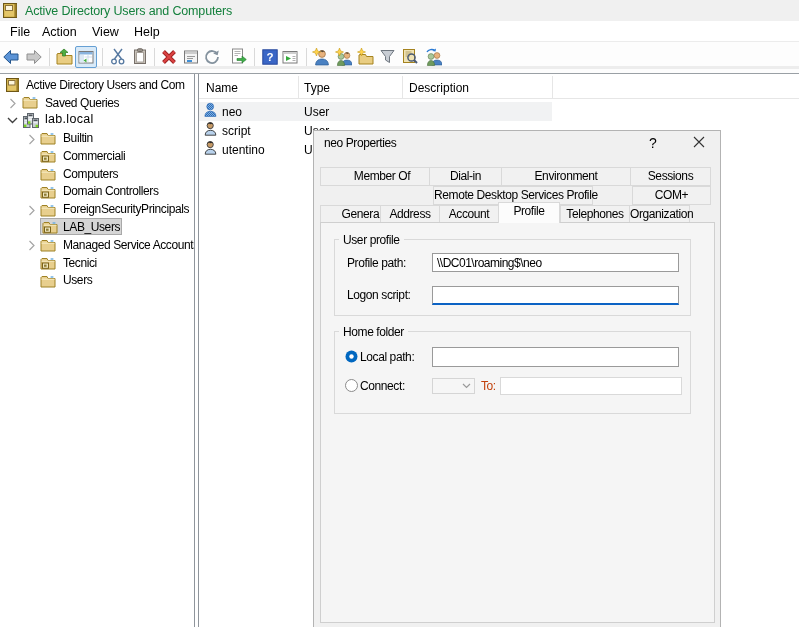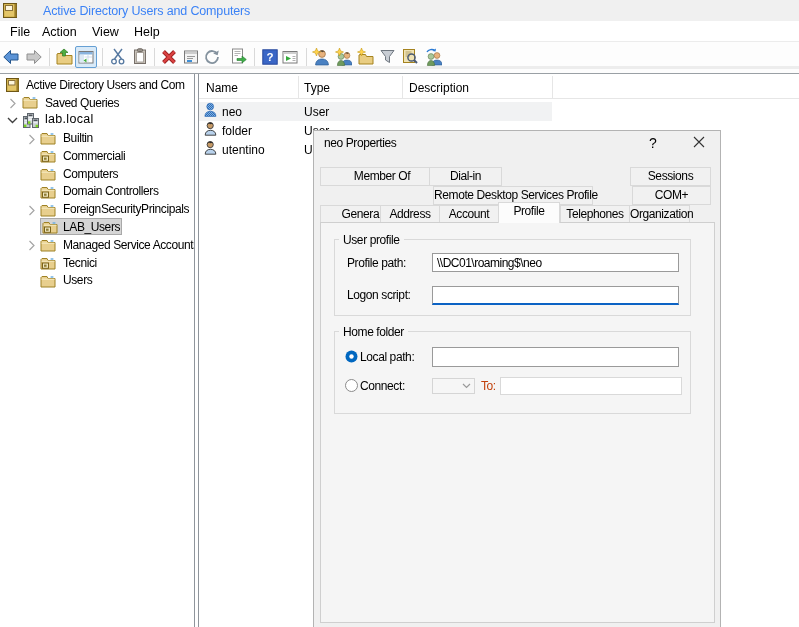--- a/index.html
+++ b/index.html
@@ -71,21 +71,21 @@
 </defs>
 </svg>
 
 <div class="a" style="left:0;top:0;width:799px;height:21px;background:#f0f0f0"></div>
 <svg class="a" style="left:3;top:3" width="14" height="15" viewBox="0 0 14 15">
  <rect x="0.5" y="0.5" width="13" height="14" fill="#c9a83f" stroke="#6e5716"></rect>
  <rect x="1.5" y="1.5" width="10" height="12" fill="#e3c568"></rect>
  <rect x="2.5" y="2.5" width="7" height="5" fill="#fdf6dd" stroke="#8a713a"></rect>
  <rect x="11.5" y="1" width="2" height="13" fill="#9a7d28"></rect>
 </svg>
-<div class="tx" style="left:43px;top:4px;color:#3b82f6;font-size:12.5px;letter-spacing:-0.15px">Active Directory Users and Computers</div>
+<div class="tx" style="left:25px;top:4px;color:#15803d;font-size:12.5px;letter-spacing:-0.15px">Active Directory Users and Computers</div>
 
 <div class="a" style="left:0;top:21px;width:799px;height:21px;background:#fff;border-bottom:1px solid #ececec"></div>
 <div class="tx" style="left:10px;top:25px;font-size:12.5px">File</div>
 <div class="tx" style="left:42px;top:25px;font-size:12.5px">Action</div>
 <div class="tx" style="left:92px;top:25px;font-size:12.5px">View</div>
 <div class="tx" style="left:134px;top:25px;font-size:12.5px">Help</div>
 
 <div class="a" style="left:0;top:42px;width:799px;height:31px;background:#fdfdfd"></div>
 <div class="a" style="left:0;top:66px;width:799px;height:3px;background:#ededed"></div>
 <div class="a" style="left:0;top:73px;width:799px;height:1px;background:#9aa0a5"></div>
@@ -272,37 +272,38 @@
  <div class="tx" style="left:210px;top:7px">Description</div>
  <div class="a" style="left:0;top:28px;width:353px;height:19px;background:#f1f2f3"></div>
  <svg class="a" style="left:5px;top:28px" width="15" height="15" viewBox="0 0 15 15">
       <use href="#usrsel"></use>
     </svg>
  <div class="tx" style="left:23px;top:31px">neo</div>
  <div class="tx" style="left:105px;top:31px">User</div>
  <svg class="a" style="left:5px;top:47px" width="15" height="15" viewBox="0 0 15 15">
       <use href="#usrico"></use>
     </svg>
- <div class="tx" style="left:23px;top:50px">folder</div>
+ <div class="tx" style="left:23px;top:50px">script</div>
  <div class="tx" style="left:105px;top:50px">User</div>
  <svg class="a" style="left:5px;top:66px" width="15" height="15" viewBox="0 0 15 15">
       <use href="#usrico"></use>
     </svg>
  <div class="tx" style="left:23px;top:69px">utentino</div>
  <div class="tx" style="left:105px;top:69px">User</div>
 </div>
 
 <div class="a" id="dialog" style="left:313px;top:130px;width:408px;height:500px;background:#f0f0f0;border:1px solid #b3b3b3">
  <div class="tx" style="left:10px;top:5px">neo Properties</div>
  <div class="tx" style="left:335px;top:4px;font-size:14px">?</div>
  <svg class="a" style="left:379px;top:5px" width="12" height="12" viewBox="0 0 12 12">
   <path d="M1,1 L11,11 M11,1 L1,11" stroke="#333" stroke-width="1.1"></path>
  </svg>
  <div class="tab" style="left:6px;top:36px;width:124px">Member Of</div>
  <div class="tab" style="left:115px;top:36px;width:73px">Dial-in</div>
+ <div class="tab" style="left:187px;top:36px;width:130px">Environment</div>
  <div class="tab" style="left:316px;top:36px;width:81px">Sessions</div>
  <div class="tab" style="left:119px;top:55px;width:160px">Remote Desktop Services Profile</div>
  <div class="tab" style="left:318px;top:55px;width:79px">COM+</div>
  <div class="tab" style="left:6px;top:74px;width:83px">General</div>
  <div class="tab" style="left:66px;top:74px;width:60px">Address</div>
  <div class="tab" style="left:125px;top:74px;width:60px">Account</div>
  <div class="tab" style="left:246px;top:74px;width:70px">Telephones</div>
  <div class="tab" style="left:315px;top:74px;width:61px">Organization</div>
  <div class="a" style="left:6px;top:91px;width:395px;height:401px;background:#f5f5f5;border:1px solid #cfcfcf"></div>
  <div class="tab" id="acttab" style="left:184px;top:71px;width:62px;height:21px;background:#fcfcfc;border-bottom:none;z-index:3">Profile</div>

